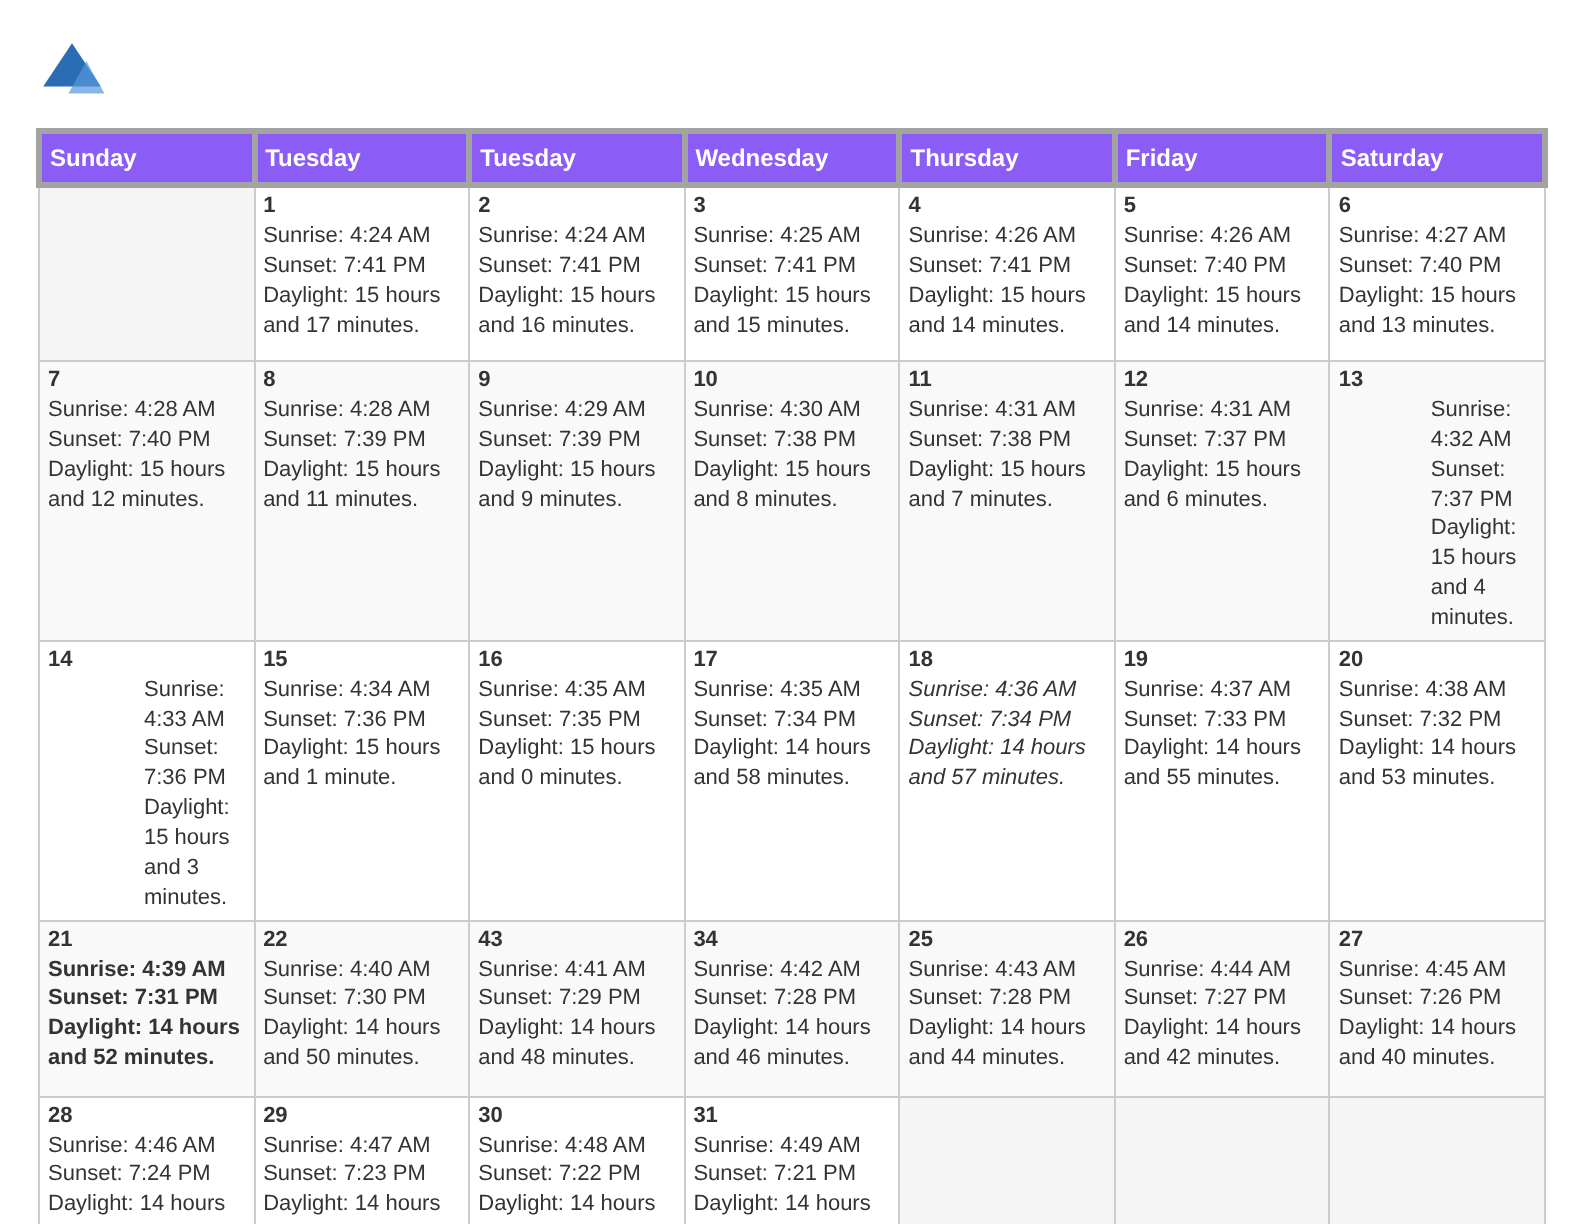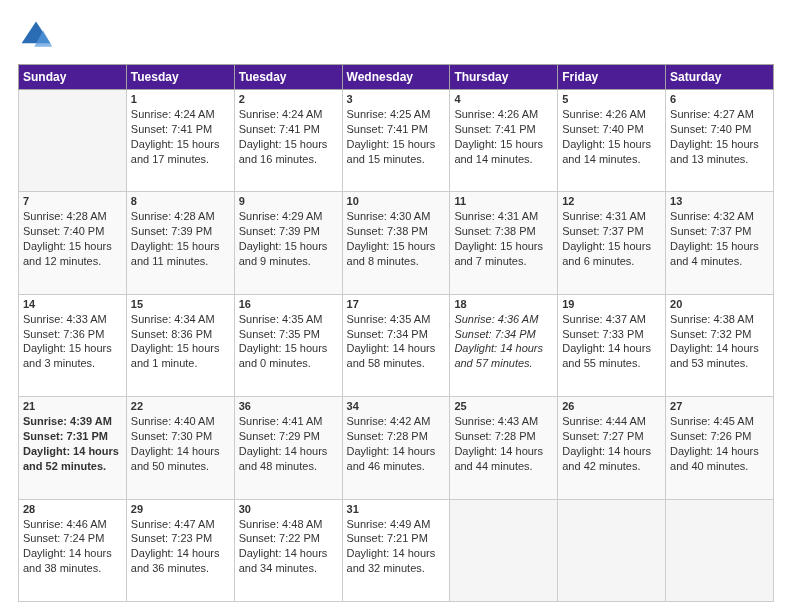--- a/index.html
+++ b/index.html
@@ -61,27 +61,27 @@
       color: #555;
     }
     .calendar {
       flex: 1;
       border: 1px solid #ccc;
       border-collapse: collapse;
       width: 100%;
       table-layout: fixed;
     }
     .calendar th {
-      background: #4c1d95;
+      background: #8b5cf6;
       color: #fff;
       font-size: 12px;
       font-weight: bold;
       padding: 5px 4px;
       text-align: left;
-      border: 1px solid #a3a3a3;
+      border: 3px solid #a3a3a3;
     }
     .calendar td {
       vertical-align: top;
       font-size: 10px;
       color: #333;
       padding: 3px 4px;
       border: 1px solid #ccc;
       height: 88px;
       background: #fff;
     }
@@ -220,38 +220,38 @@
           </td>
           <td>
             <span class="day-num">12</span>
             <div class="day-info" style="white-space: pre-line;">Sunrise: 4:31 AM
 Sunset: 7:37 PM
 Daylight: 15 hours
 and 6 minutes.</div>
           </td>
           <td>
             <span class="day-num">13</span>
-            <div class="day-info" style="white-space: pre-line;">Sunrise: 4:32 AM
+            <div class="day-info" style="white-space: pre-line; margin-left: 46px;">Sunrise: 4:32 AM
 Sunset: 7:37 PM
 Daylight: 15 hours
 and 4 minutes.</div>
           </td>
         </tr>
         <tr>
           <td>
             <span class="day-num">14</span>
-            <div class="day-info" style="white-space: pre-line;">Sunrise: 4:33 AM
+            <div class="day-info" style="white-space: pre-line; margin-left: 48px;">Sunrise: 4:33 AM
 Sunset: 7:36 PM
 Daylight: 15 hours
 and 3 minutes.</div>
           </td>
           <td>
             <span class="day-num">15</span>
             <div class="day-info" style="white-space: pre-line;">Sunrise: 4:34 AM
-Sunset: 8:36 PM
+Sunset: 7:36 PM
 Daylight: 15 hours
 and 1 minute.</div>
           </td>
           <td>
             <span class="day-num">16</span>
             <div class="day-info" style="white-space: pre-line;">Sunrise: 4:35 AM
 Sunset: 7:35 PM
 Daylight: 15 hours
 and 0 minutes.</div>
           </td>
@@ -293,21 +293,21 @@
 and 52 minutes.</div>
           </td>
           <td>
             <span class="day-num">22</span>
             <div class="day-info" style="white-space: pre-line;">Sunrise: 4:40 AM
 Sunset: 7:30 PM
 Daylight: 14 hours
 and 50 minutes.</div>
           </td>
           <td>
-            <span class="day-num">36</span>
+            <span class="day-num">43</span>
             <div class="day-info" style="white-space: pre-line;">Sunrise: 4:41 AM
 Sunset: 7:29 PM
 Daylight: 14 hours
 and 48 minutes.</div>
           </td>
           <td>
             <span class="day-num">34</span>
             <div class="day-info" style="white-space: pre-line;">Sunrise: 4:42 AM
 Sunset: 7:28 PM
 Daylight: 14 hours

